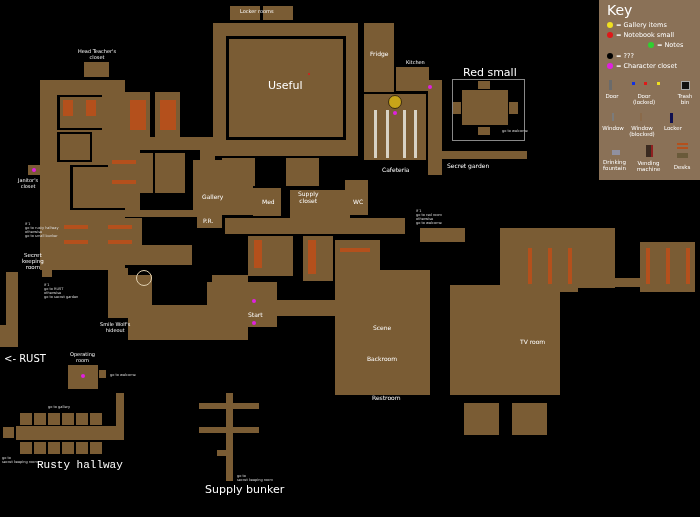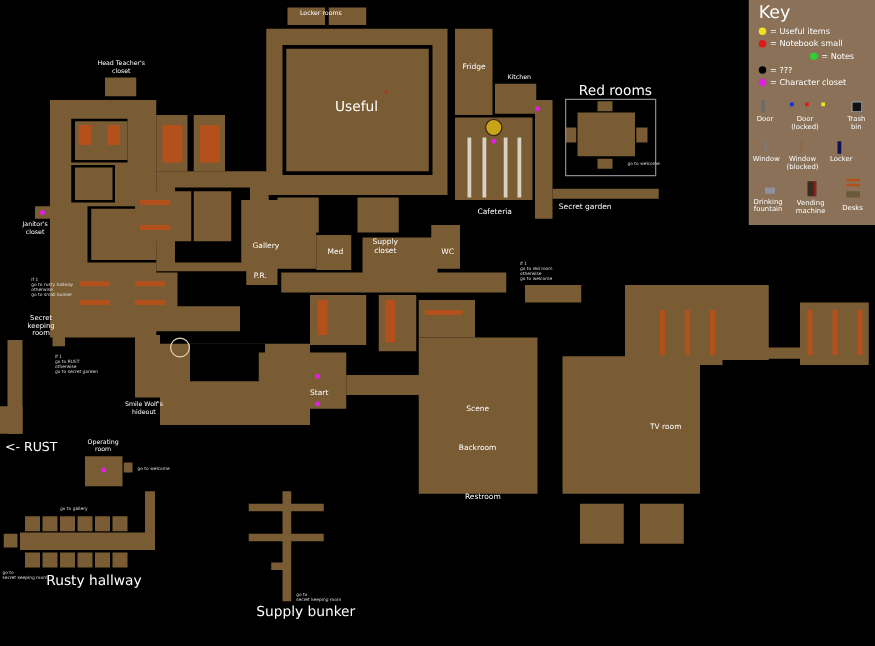--- a/index.html
+++ b/index.html
@@ -44,21 +44,21 @@
   <div class="bench" style="left:386px;top:110px;"></div>
   <div class="bench" style="left:403px;top:110px;"></div>
   <div class="bench" style="left:414px;top:110px;"></div>
   <div class="dot" style="left:393px;top:111px;background:#e020e0;"></div>
   <div class="lbl" style="left: 382px; top: 167px; white-space: pre;">Cafeteria</div>
   <div class="r" style="left:428px;top:80px;width:14px;height:95px;"></div>
   <div class="dot" style="left:428px;top:85px;background:#e020e0;"></div>
   <div class="r" style="left:442px;top:151px;width:85px;height:8px;"></div>
   <div class="lbl" style="left: 447px; top: 163px; white-space: pre;">Secret garden</div>
 
-  <div class="lbl big" style="left: 463px; top: 67px; white-space: pre;">Red rooms</div>
+  <div class="lbl big" style="left: 463px; top: 67px; white-space: pre;">Red small</div>
   <div class="r" style="left:462px;top:90px;width:46px;height:35px;"></div>
   <div class="r" style="left:478px;top:81px;width:12px;height:8px;"></div>
   <div class="r" style="left:478px;top:127px;width:12px;height:8px;"></div>
   <div class="r" style="left:452px;top:102px;width:9px;height:12px;"></div>
   <div class="r" style="left:509px;top:102px;width:9px;height:12px;"></div>
   <div style="position:absolute;left:452px;top:79px;width:71px;height:60px;border:1px solid #888;"></div>
   <div class="note" style="left: 502px; top: 130px; white-space: pre;">go to welcome</div>
 
   <div class="r" style="left:84px;top:62px;width:25px;height:15px;"></div>
   <div class="lbl" style="left:78px;top:49px;font-size:5px;white-space:pre;">Head Teacher's
@@ -193,34 +193,34 @@
   <div class="r" style="left:90px;top:413px;width:12px;height:12px;"></div>
   <div class="r" style="left:20px;top:442px;width:12px;height:12px;"></div>
   <div class="r" style="left:34px;top:442px;width:12px;height:12px;"></div>
   <div class="r" style="left:48px;top:442px;width:12px;height:12px;"></div>
   <div class="r" style="left:62px;top:442px;width:12px;height:12px;"></div>
   <div class="r" style="left:76px;top:442px;width:12px;height:12px;"></div>
   <div class="r" style="left:90px;top:442px;width:12px;height:12px;"></div>
   <div class="note" style="left: 48px; top: 406px; white-space: pre;">go to gallery</div>
   <div class="note" style="left:2px;top:457px;white-space:pre;">go to
 secret keeping room</div>
-  <div class="lbl big" style="left: 37px; top: 459px; white-space: pre;">Rusty hallway</div>
+  <div class="lbl big" style="left: 37px; top: 459px; white-space: pre; font-family: Liberation Mono, monospace;">Rusty hallway</div>
 
   <div class="r" style="left:226px;top:393px;width:7px;height:88px;"></div>
   <div class="r" style="left:199px;top:403px;width:60px;height:6px;"></div>
   <div class="r" style="left:199px;top:427px;width:60px;height:6px;"></div>
   <div class="r" style="left:217px;top:450px;width:12px;height:6px;"></div>
   <div class="note" style="left:237px;top:475px;white-space:pre;">go to
 secret keeping room</div>
   <div class="lbl big" style="left: 205px; top: 484px; white-space: pre;">Supply bunker</div>
 </div>
 
 <div class="key">
   <div class="title">Key</div>
-  <div class="row" style="top:21px;"><span class="sw" style="background:#f0e020;"></span><span>= Useful items</span></div>
+  <div class="row" style="top:21px;"><span class="sw" style="background:#f0e020;"></span><span>= Gallery items</span></div>
   <div class="row" style="top:31px;"><span class="sw" style="background:#e01818;"></span><span>= Notebook small</span></div>
   <div class="row" style="top:41px;padding-left:41px;"><span class="sw" style="background:#30d030;"></span><span>= Notes</span></div>
   <div class="row" style="top:52px;"><span class="sw" style="background:#000;"></span><span>= ???</span></div>
   <div class="row" style="top:62px;"><span class="sw" style="background:#e020e0;"></span><span>= Character closet</span></div>
 
   <div style="position:absolute;left:10px;top:80px;width:3px;height:10px;background:#6b6b6b;"></div>
   <div class="kicon" style="left: 3px; top: 93px; width: 20px; white-space: pre;">Door</div>
   <div style="position:absolute;left:33px;top:82px;width:3px;height:3px;background:#1030e0;"></div>
   <div style="position:absolute;left:45px;top:82px;width:3px;height:3px;background:#e01818;"></div>
   <div style="position:absolute;left:58px;top:82px;width:3px;height:3px;background:#f0e020;"></div>

